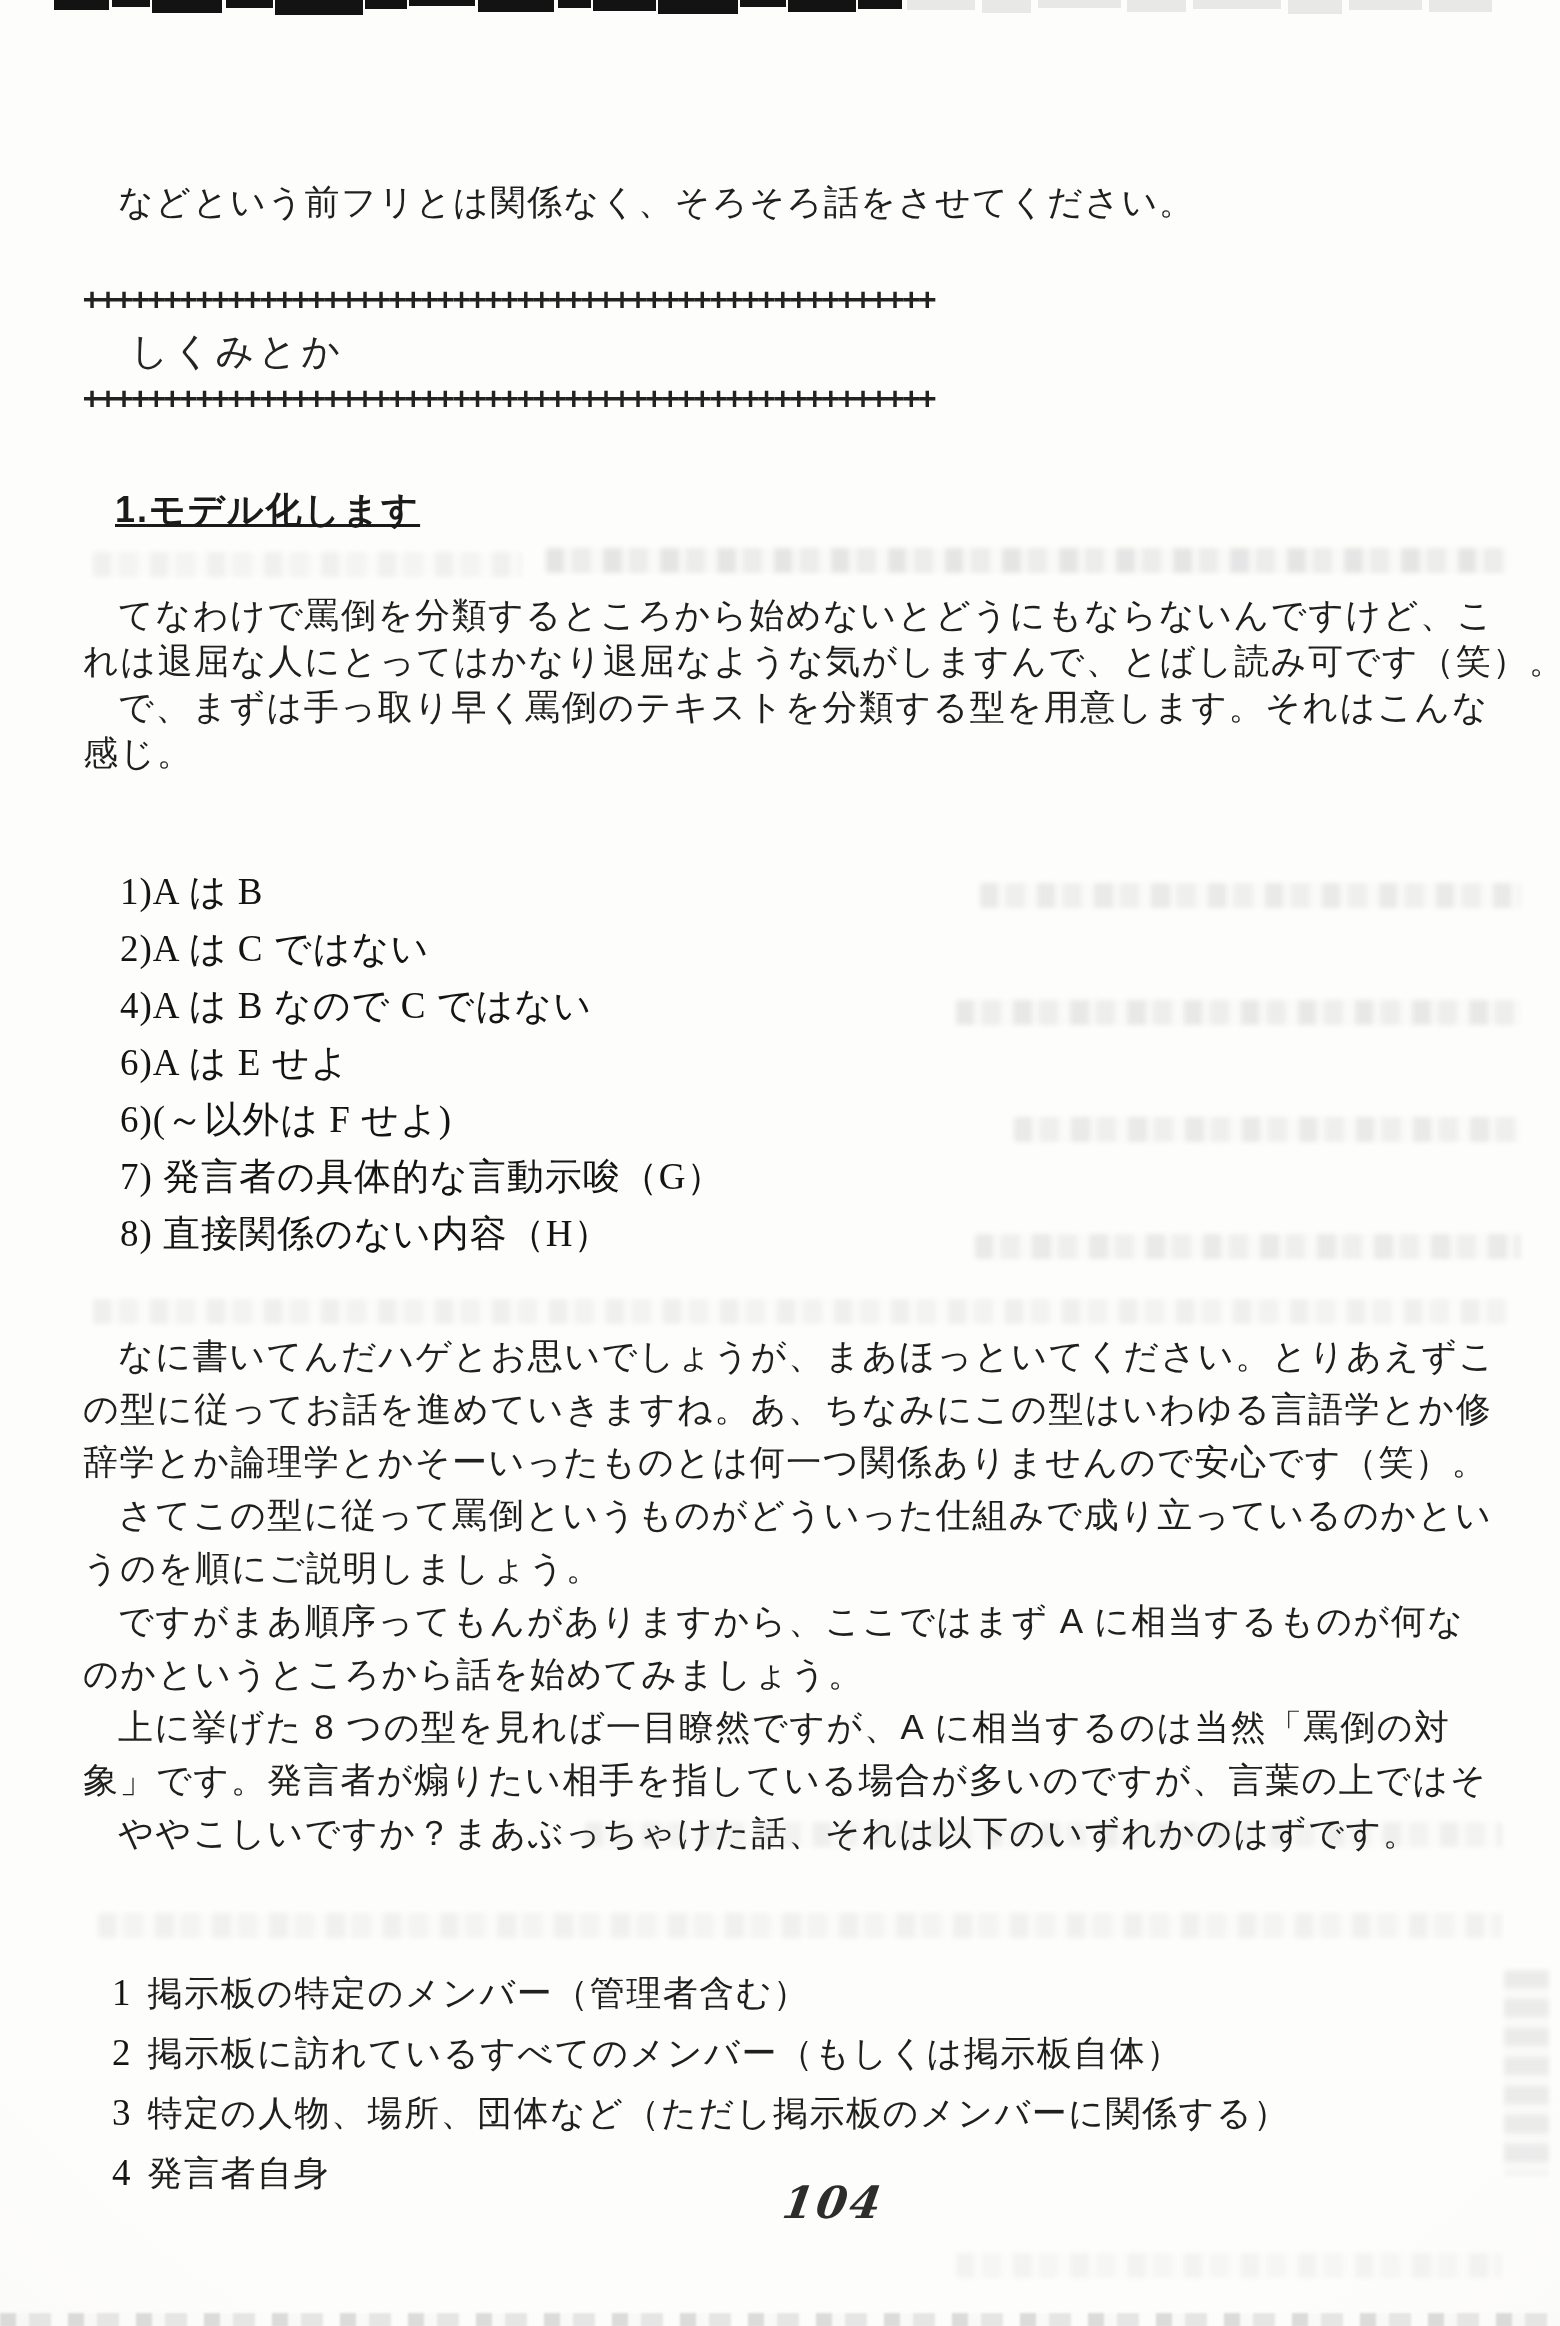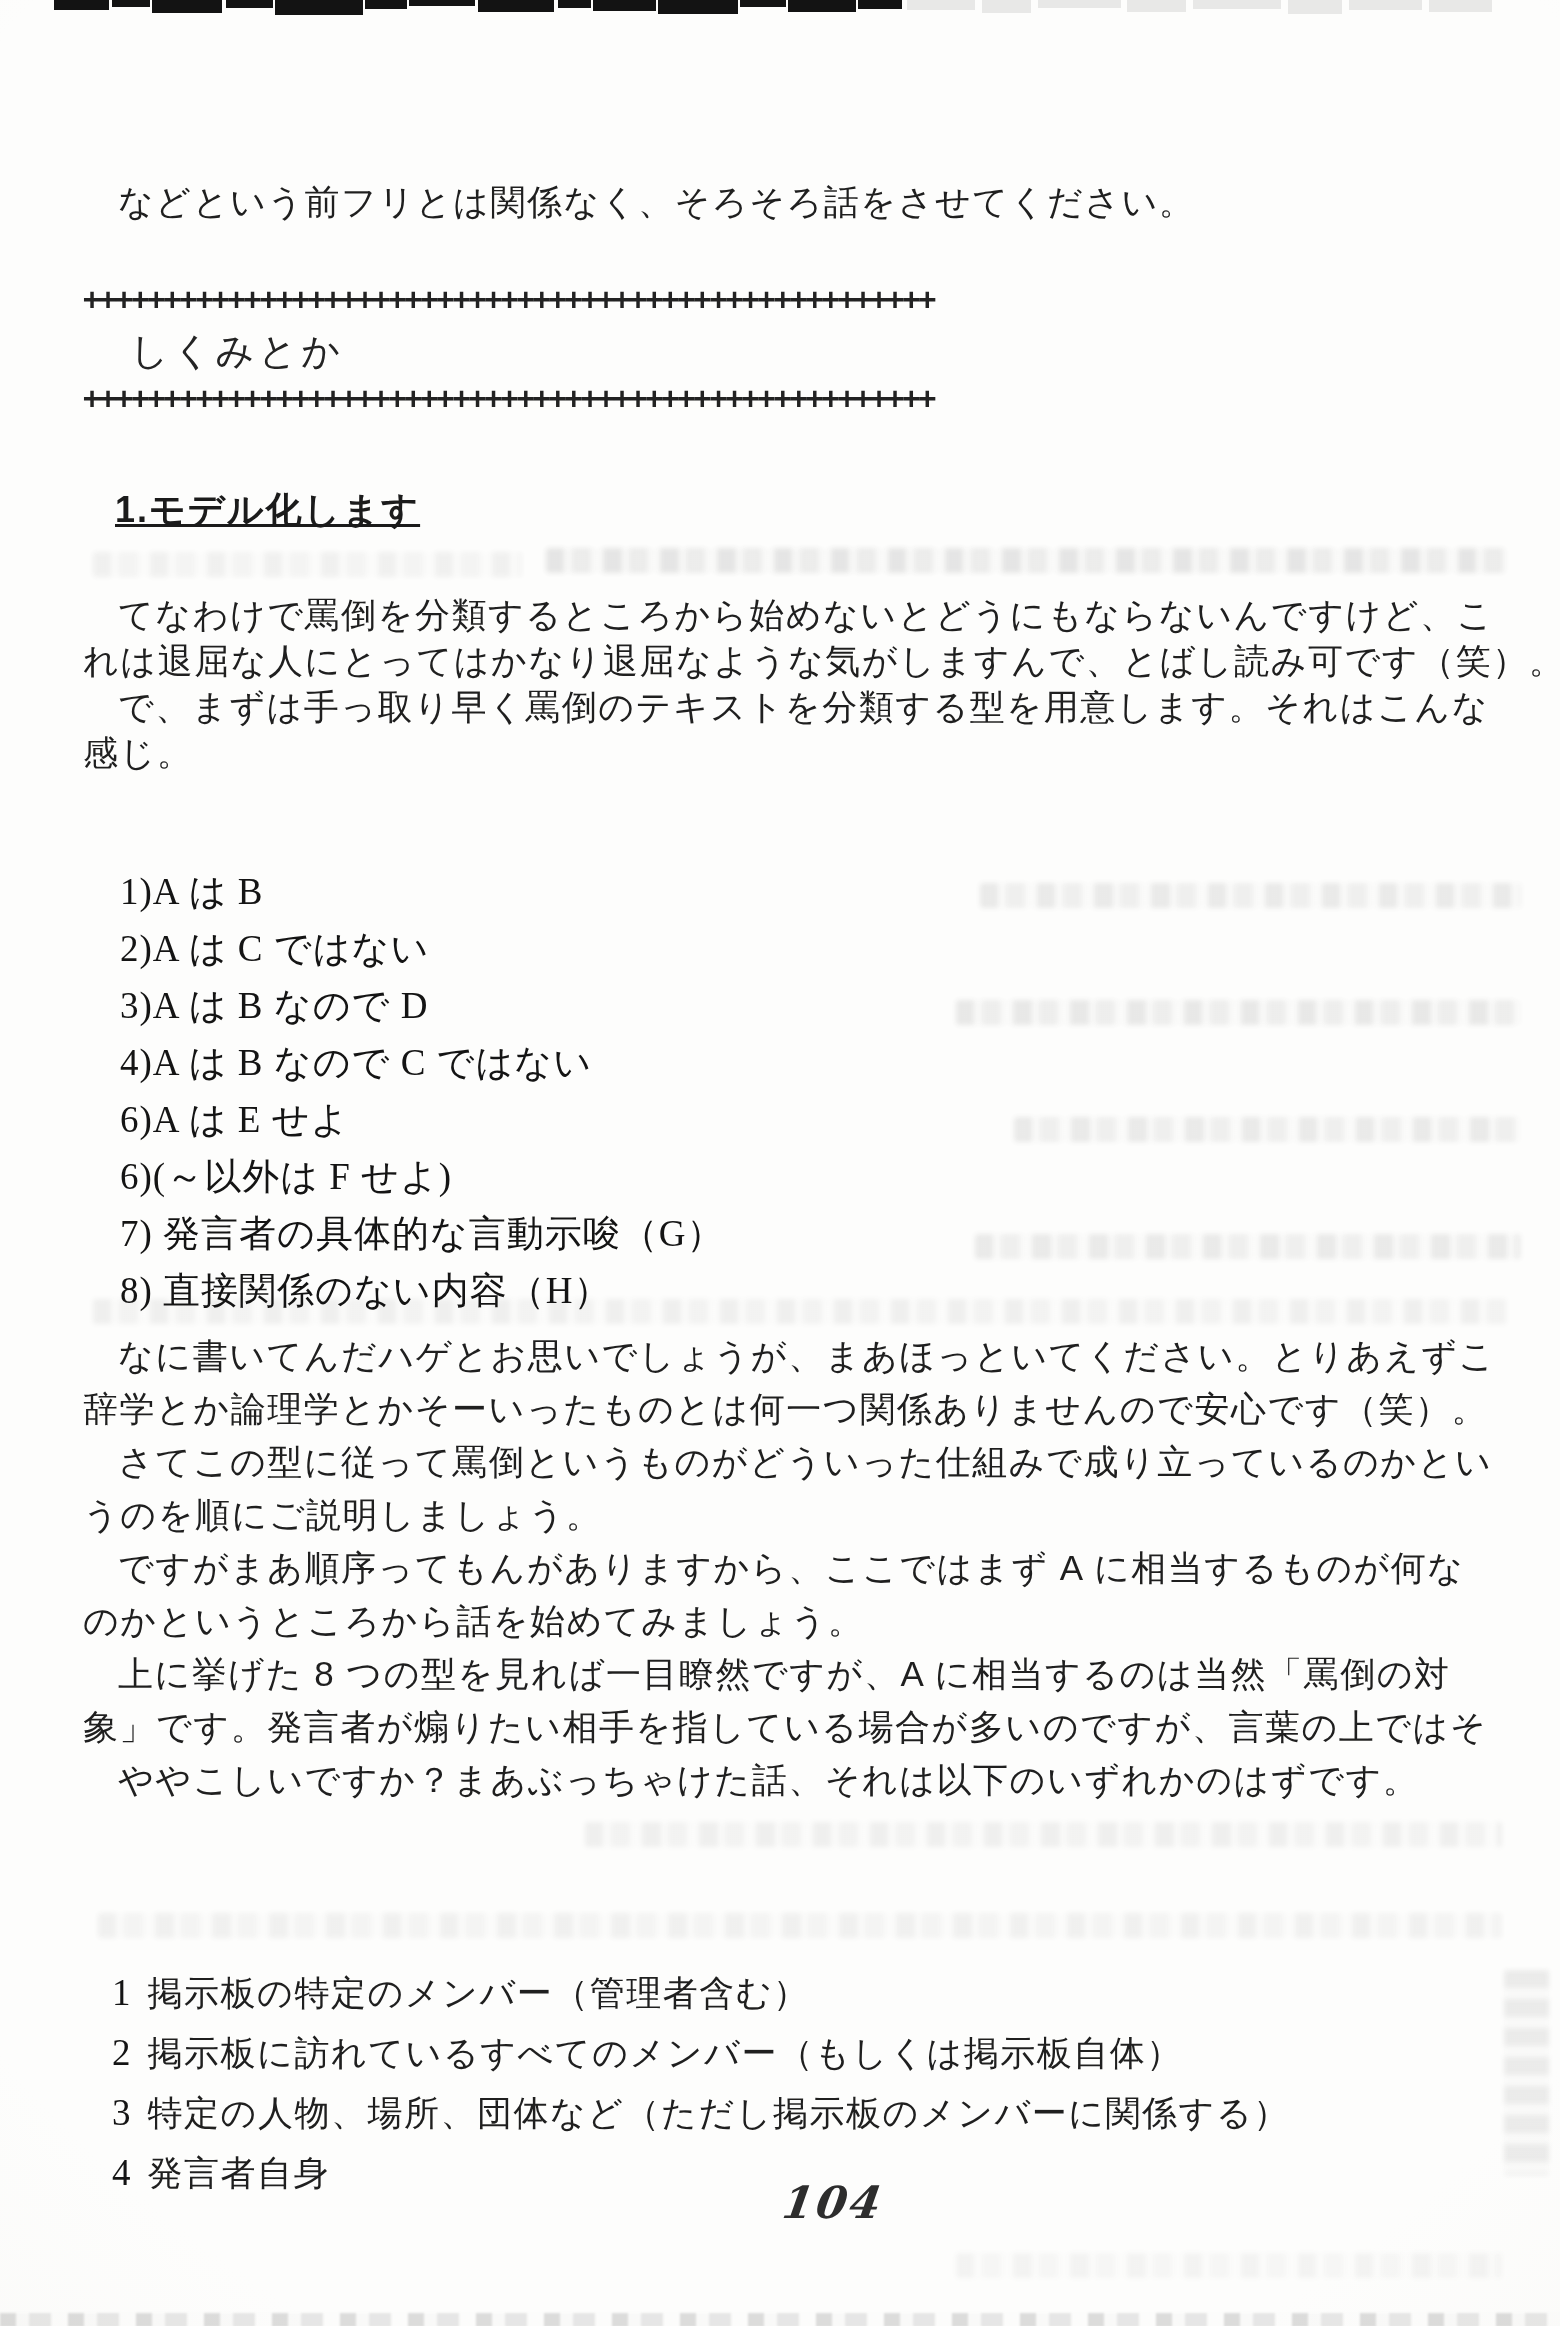--- a/index.html
+++ b/index.html
@@ -114,30 +114,30 @@
   <div class="para p1">
     <div class="bl ind">てなわけで罵倒を分類するところから始めないとどうにもならないんですけど、こ</div>
     <div class="bl">れは退屈な人にとってはかなり退屈なような気がしますんで、とばし読み可です（笑）。</div>
     <div class="bl ind">で、まずは手っ取り早く罵倒のテキストを分類する型を用意します。それはこんな</div>
     <div class="bl">感じ。</div>
   </div>
 
   <div class="mlist">
     <div class="ml">1)A は B</div>
     <div class="ml">2)A は C ではない</div>
-    <div class="ml">3)A は B なので D</div>
     <div class="ml">4)A は B なので C ではない</div>
     <div class="ml">6)A は E せよ</div>
     <div class="ml">6)(～以外は F せよ)</div>
     <div class="ml">7) 発言者の具体的な言動示唆（G）</div>
     <div class="ml">8) 直接関係のない内容（H）</div>
   </div>
 
   <div class="para p2">
     <div class="bl ind">なに書いてんだハゲとお思いでしょうが、まあほっといてください。とりあえずこ</div>
+    <div class="bl">の型に従ってお話を進めていきますね。あ、ちなみにこの型はいわゆる言語学とか修</div>
     <div class="bl">辞学とか論理学とかそーいったものとは何一つ関係ありませんので安心です（笑）。</div>
     <div class="bl ind">さてこの型に従って罵倒というものがどういった仕組みで成り立っているのかとい</div>
     <div class="bl">うのを順にご説明しましょう。</div>
     <div class="bl ind">ですがまあ順序ってもんがありますから、ここではまず A に相当するものが何な</div>
     <div class="bl">のかというところから話を始めてみましょう。</div>
     <div class="bl ind">上に挙げた 8 つの型を見れば一目瞭然ですが、A に相当するのは当然「罵倒の対</div>
     <div class="bl">象」です。発言者が煽りたい相手を指している場合が多いのですが、言葉の上ではそ</div>
     <div class="bl ind">ややこしいですか？まあぶっちゃけた話、それは以下のいずれかのはずです。</div>
   </div>
 

